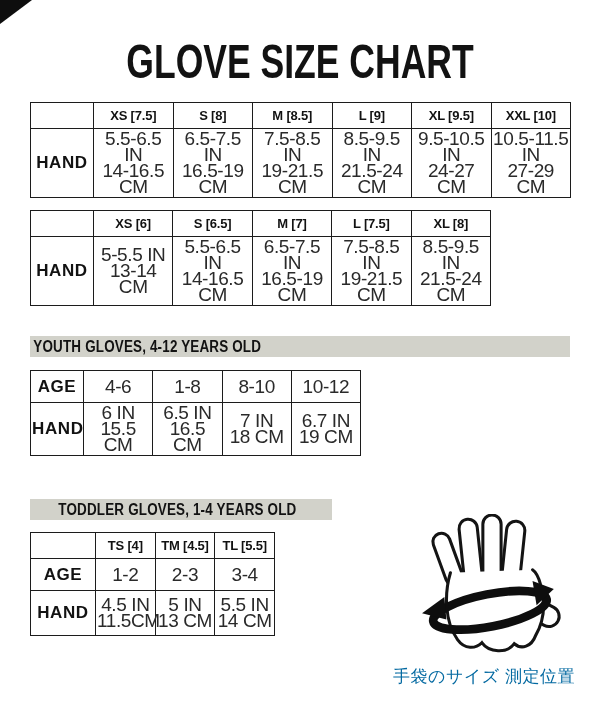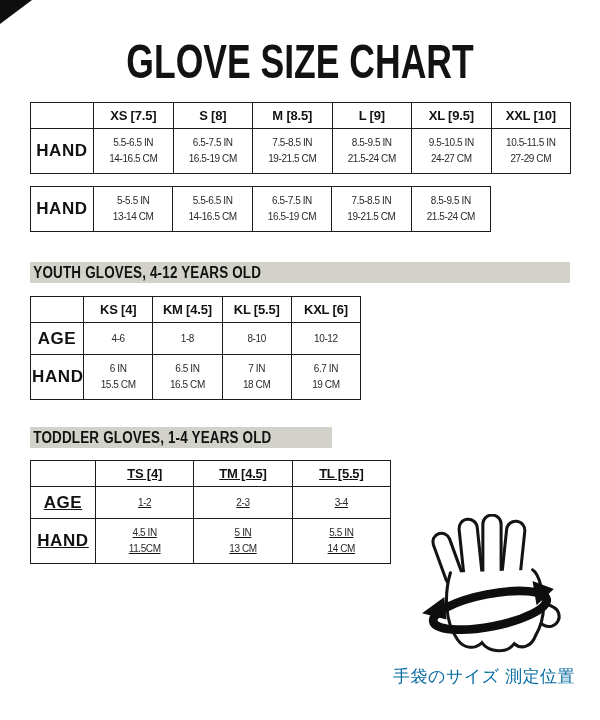--- a/index.html
+++ b/index.html
@@ -55,34 +55,34 @@
     color:#121212;
   }
   table{
     border-collapse:collapse;
     table-layout:fixed;
     background:#fff;
   }
   .t-mens{width:541px;margin-top:14px;}
   .t-womens{width:461px;margin-top:12px;}
   .t-youth{width:331px;margin-top:13px;}
-  .t-toddler{width:361px;margin-top:12px;text-decoration:underline;}
+  .t-toddler{width:245px;margin-top:12px;}
   th,td{
     border:1.6px solid var(--border);
     text-align:center;vertical-align:middle;
     padding:2px 1px;
   }
   .r-head th{height:26px;font-size:13px;font-weight:bold;letter-spacing:-0.2px;color:#121212;}
   .r-age  td{height:32px;}
   .r-hand td{height:45px;}
   th.rowlabel{
     font-size:17px;font-weight:bold;letter-spacing:0.6px;color:#121212;
   }
   td{
-    font-size:10px;color:var(--data-text);letter-spacing:-0.4px;
+    font-size:19px;color:var(--data-text);letter-spacing:-0.4px;
   }
   td .ln{display:block;line-height:16px;}
   .hand-wrap{
     position:absolute;left:418px;top:514px;
     width:150px;height:150px;
   }
   .hand-caption{
     position:absolute;left:388px;top:665px;
     width:192px;
     text-align:center;
@@ -157,20 +157,28 @@
     <table class="t-womens">
       <colgroup>
           <col style="width:63px">
           <col>
           <col>
           <col>
           <col>
           <col>
         </colgroup>
       <tbody>
+          <tr class="r-head">
+        <th class="corner"></th>
+        <th>XS [6]</th>
+        <th>S [6.5]</th>
+        <th>M [7]</th>
+        <th>L [7.5]</th>
+        <th>XL [8]</th>
+      </tr>
       <tr class="r-hand">
         <th class="rowlabel">HAND</th>
         <td>
               <span class="ln">5-5.5 IN</span>
               <span class="ln">13-14 CM</span>
             </td>
         <td>
               <span class="ln">5.5-6.5 IN</span>
               <span class="ln">14-16.5 CM</span>
             </td>
@@ -195,27 +203,20 @@
     </div>
     <table class="t-youth">
       <colgroup>
           <col style="width:53px">
           <col>
           <col>
           <col>
           <col>
         </colgroup>
       <tbody>
-          <tr class="r-head">
-        <th class="corner"></th>
-        <th>KS [4]</th>
-        <th>KM [4.5]</th>
-        <th>KL [5.5]</th>
-        <th>KXL [6]</th>
-      </tr>
       <tr class="r-age">
         <th class="rowlabel">AGE</th>
         <td>
               <span class="ln">4-6</span>
             </td>
         <td>
               <span class="ln">1-8</span>
             </td>
         <td>
               <span class="ln">8-10</span>
@@ -239,21 +240,21 @@
               <span class="ln">18 CM</span>
             </td>
         <td>
               <span class="ln">6.7 IN</span>
               <span class="ln">19 CM</span>
             </td>
       </tr>
     </tbody>
       </table>
 
-    <div class="bar narrow" style="margin-top:27px;">
+    <div class="bar narrow" style="margin-top:43px;padding-left:25px;">
       <span class="bar-text">TODDLER GLOVES, 1-4 YEARS OLD</span>
     </div>
     <table class="t-toddler">
       <colgroup>
           <col style="width:65px">
           <col>
           <col>
           <col>
         </colgroup>
       <tbody>

